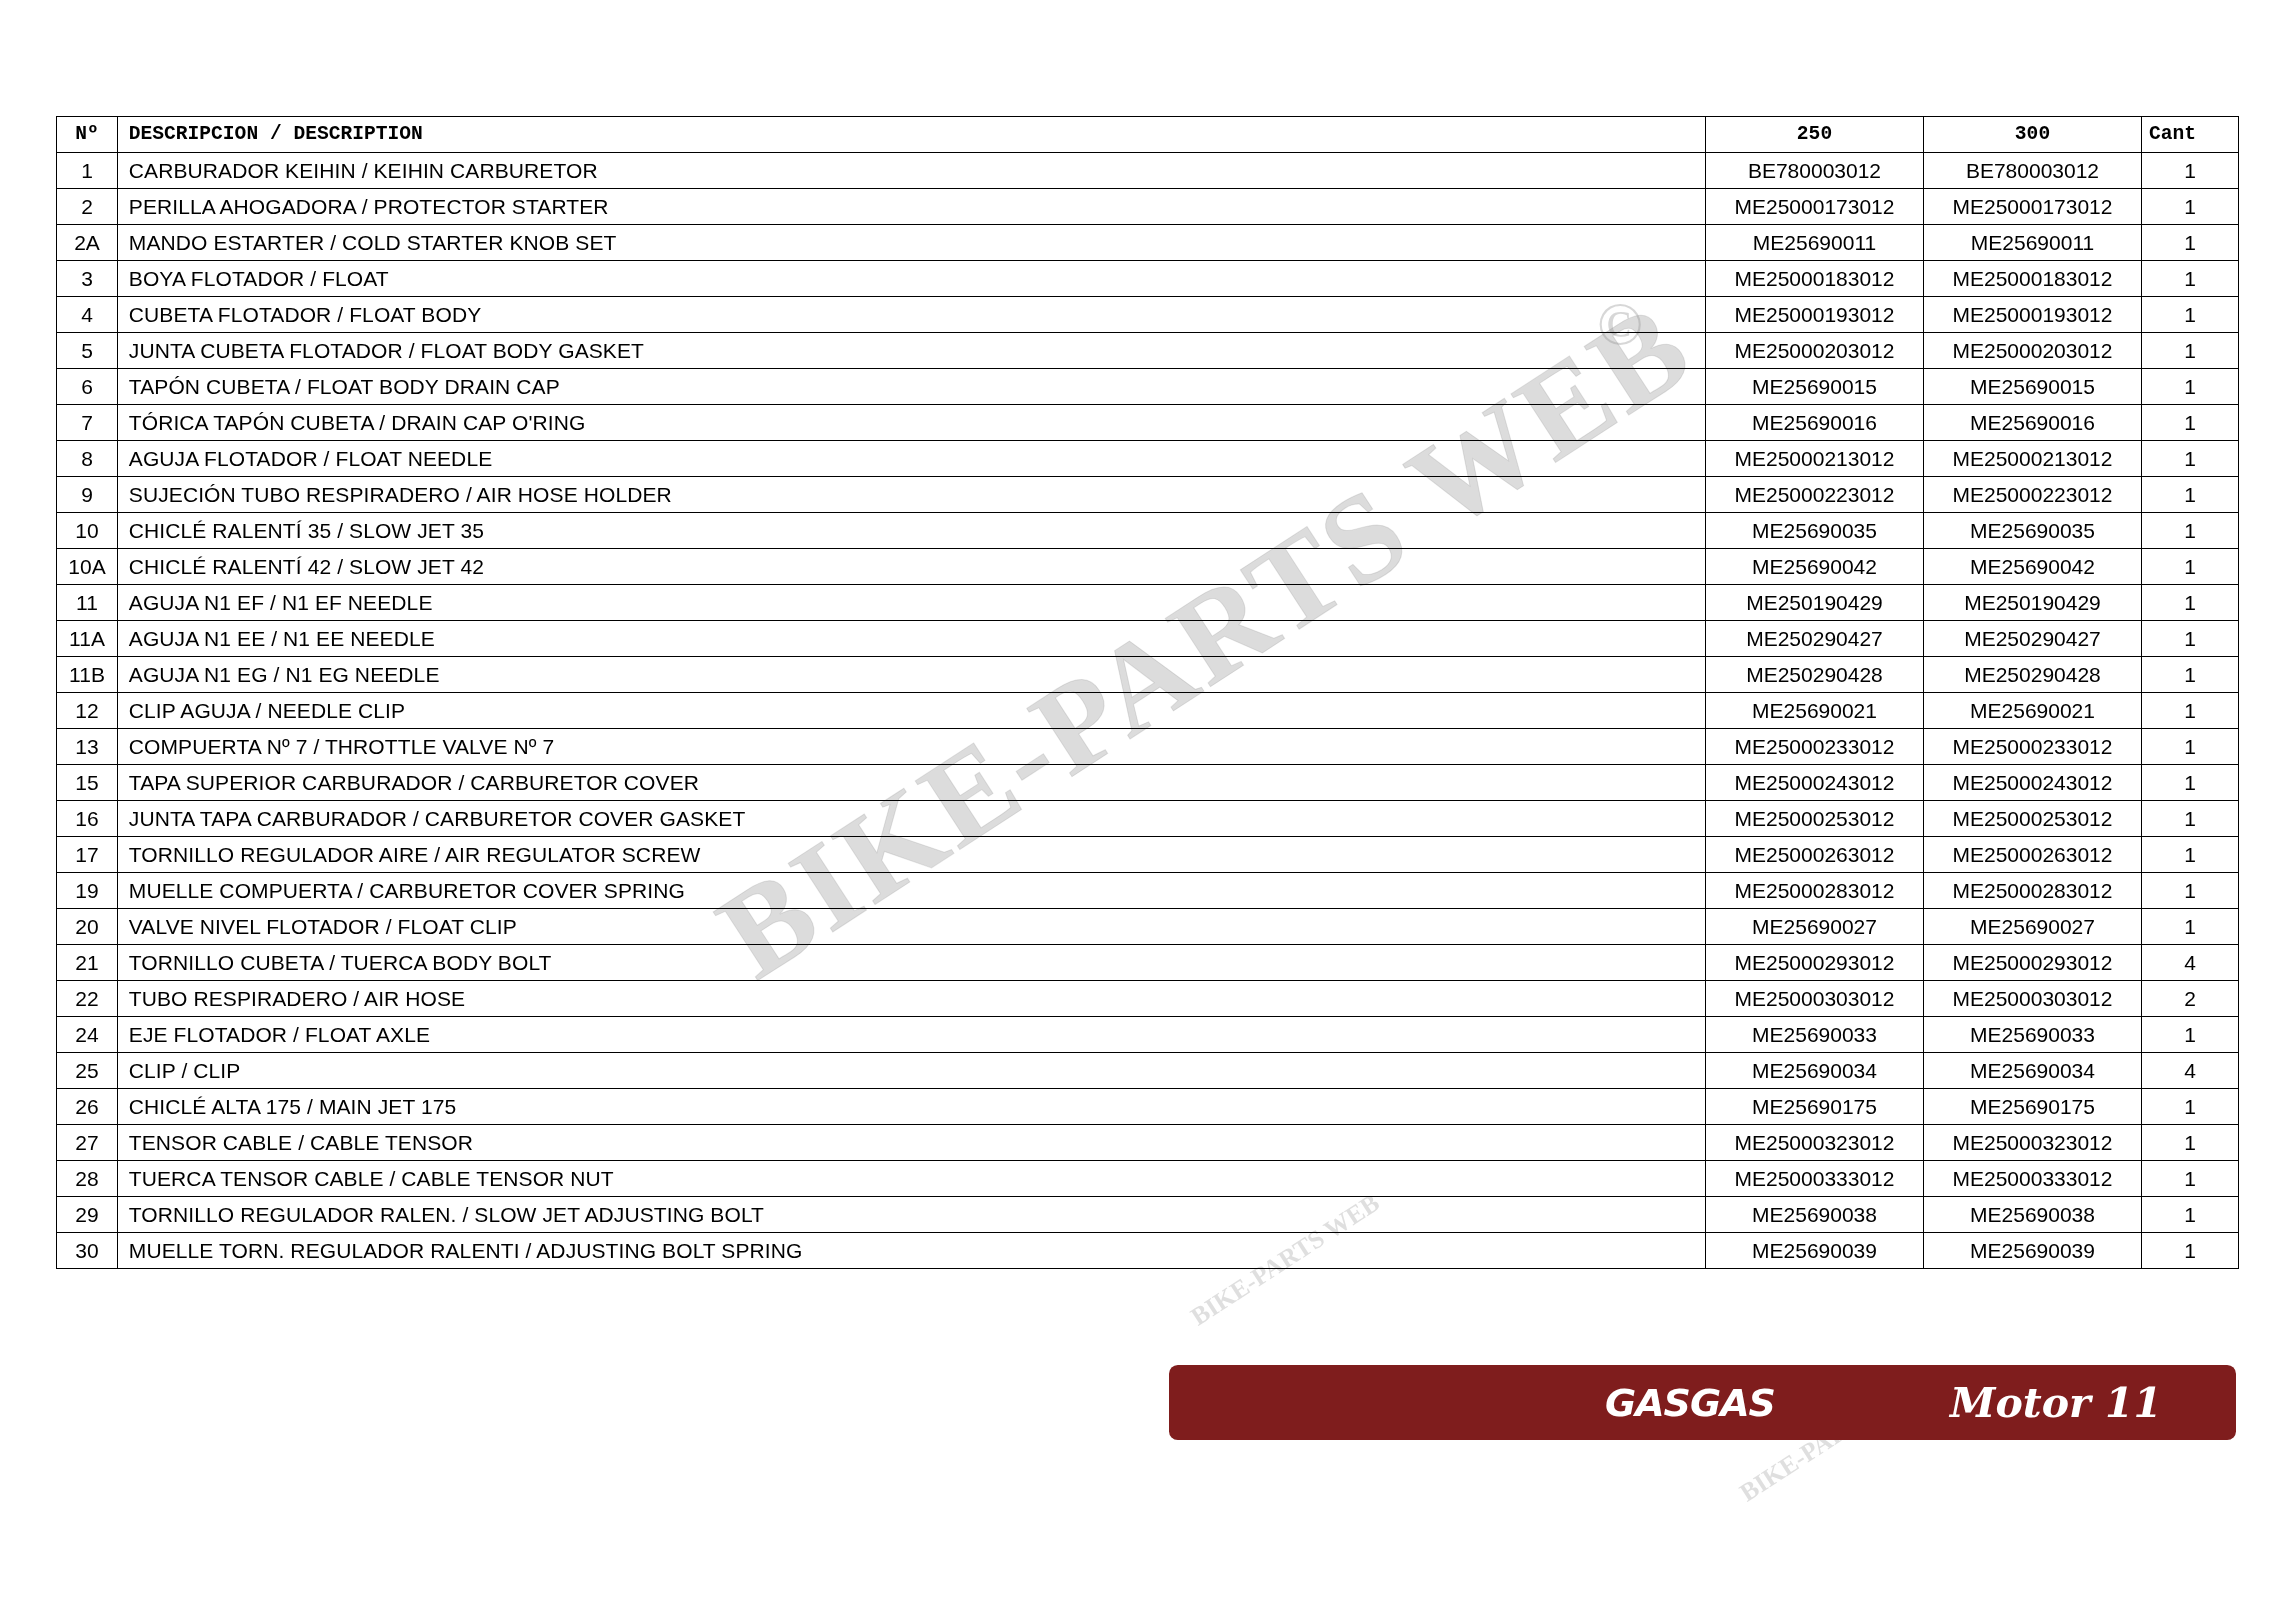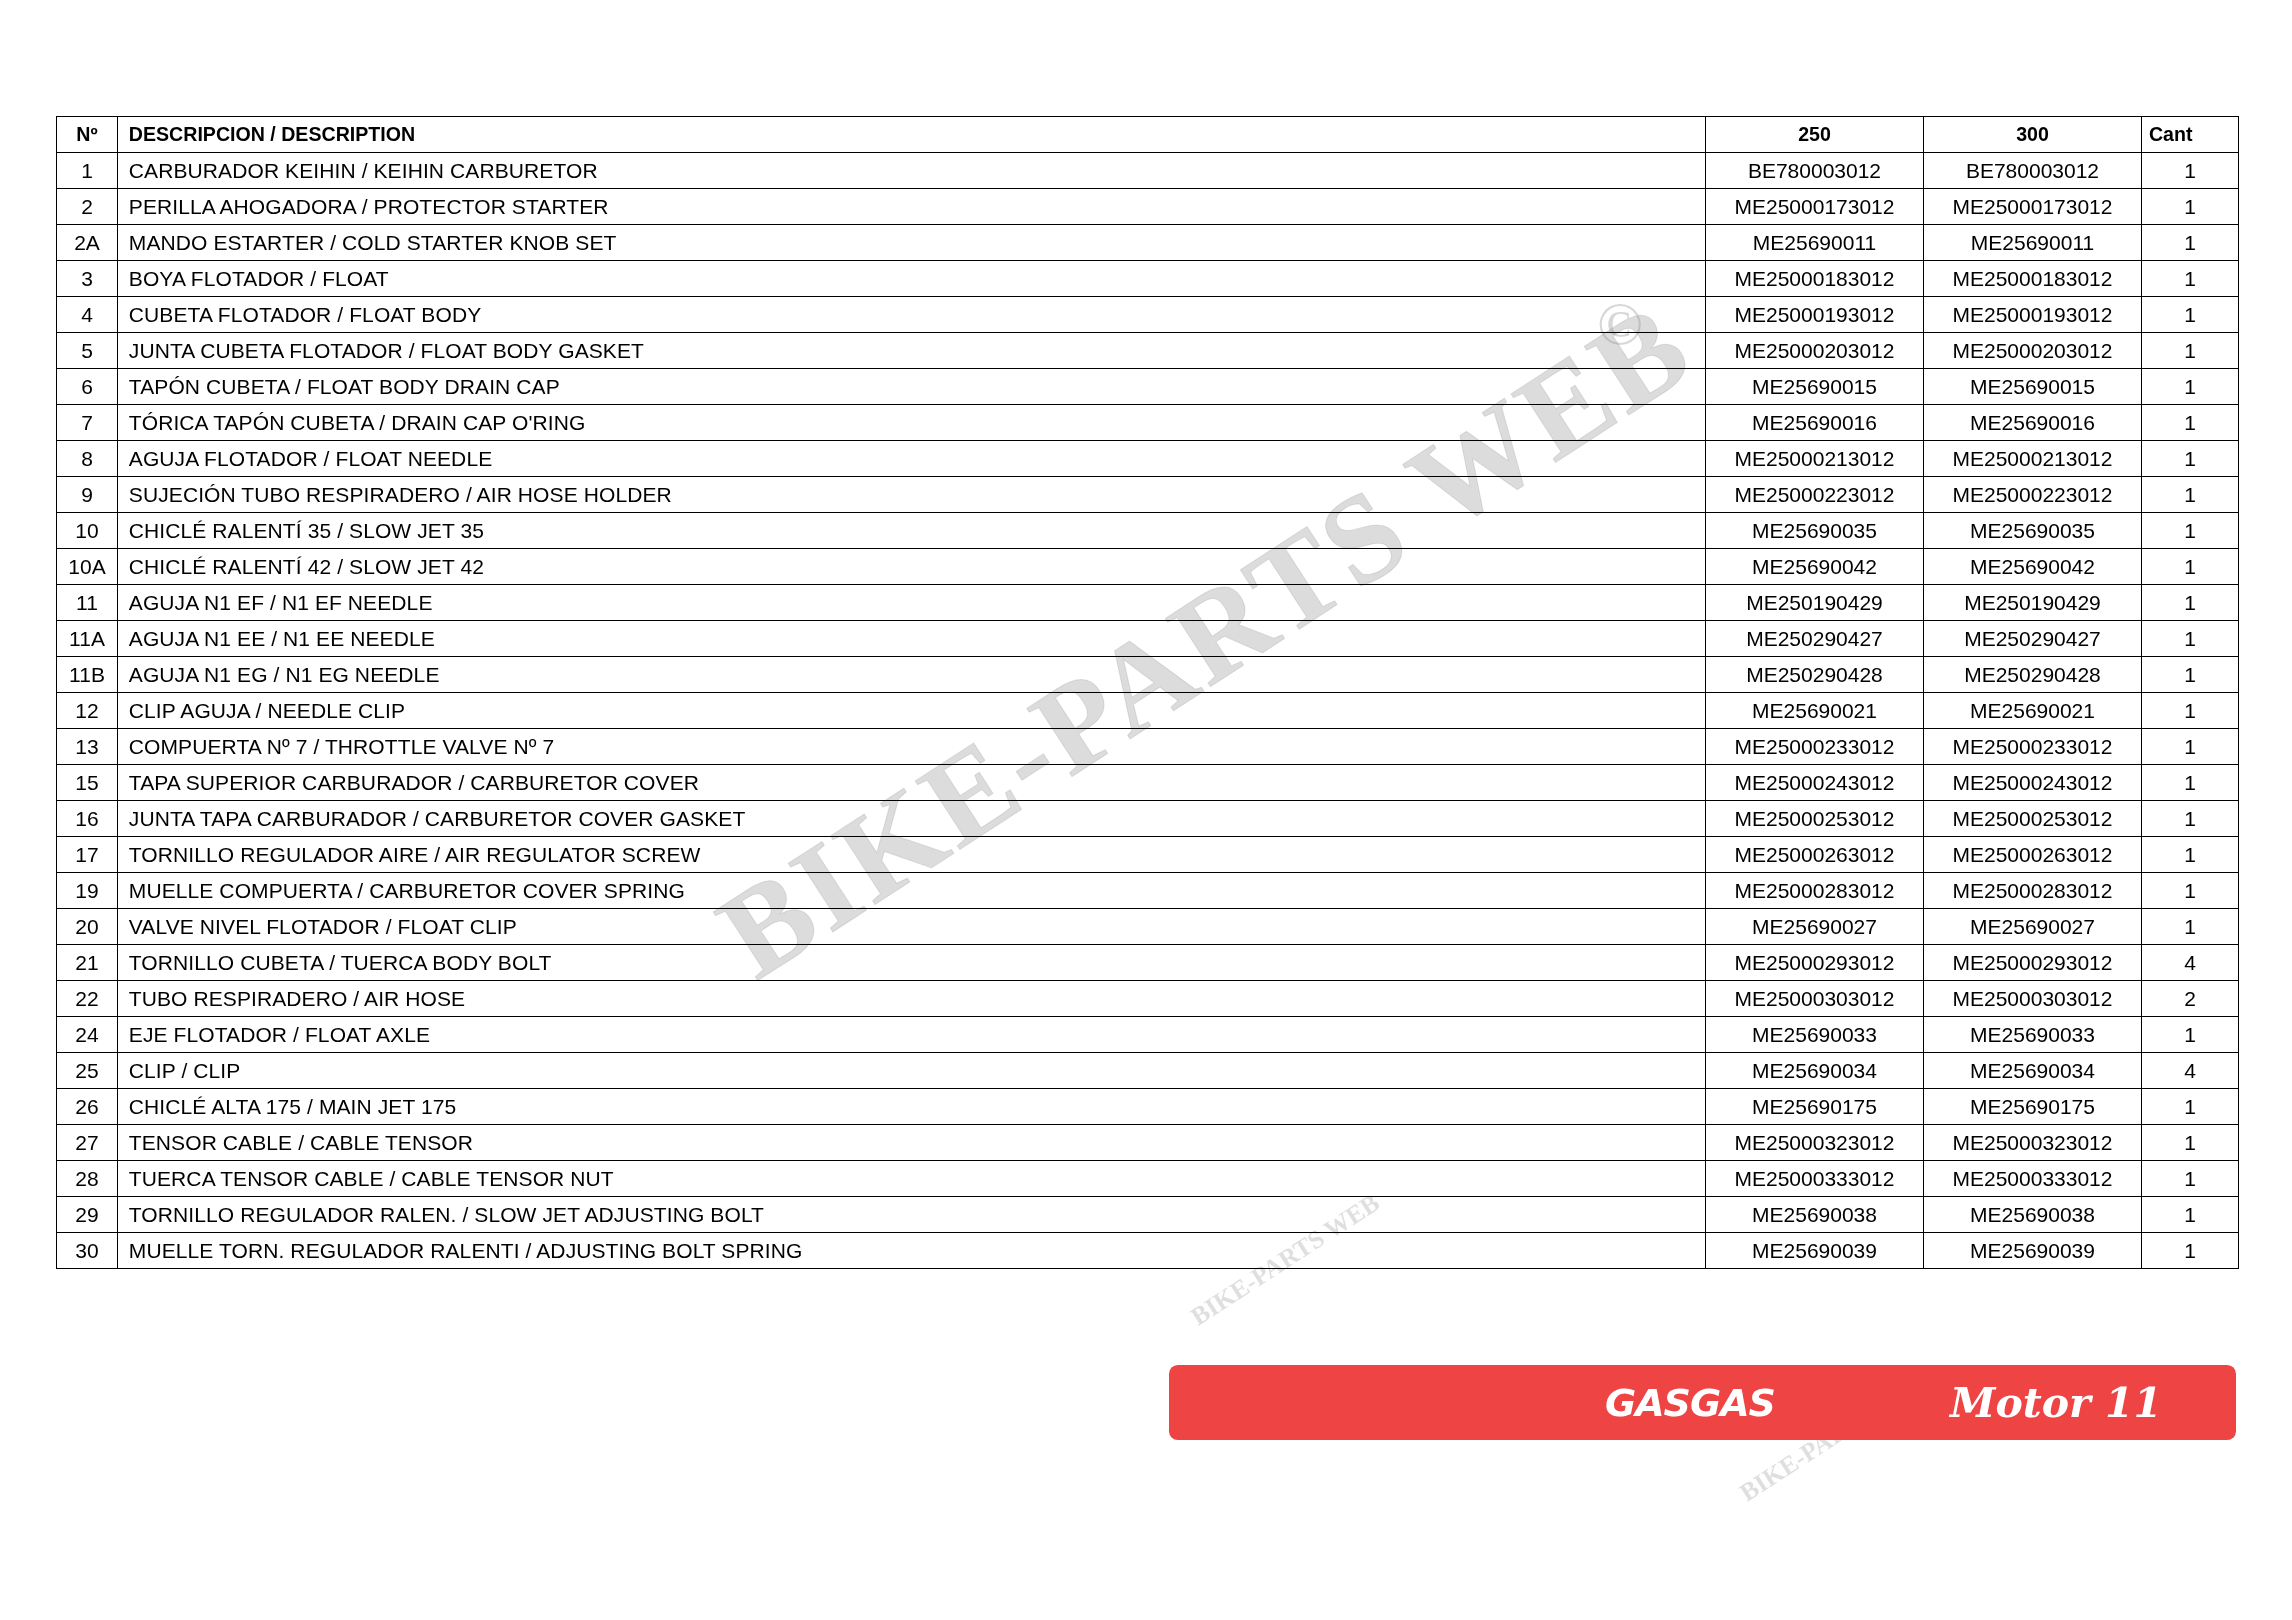--- a/index.html
+++ b/index.html
@@ -87,20 +87,21 @@
     font-size: 21px;
     color: #000000;
     height: 35px;
     padding: 0;
     line-height: 35px;
     background: transparent;
   }
   table.parts thead th {
     font-weight: bold;
     font-size: 19.6px;
+    font-family: Liberation Mono, monospace;
   }
   col.c-num   { width: 61px; }
   col.c-desc  { width: 1588px; }
   col.c-250   { width: 218px; }
   col.c-300   { width: 218px; }
   col.c-cant  { width: 97px; }
 
   .th-num  { text-align: center; }
   .th-desc { text-align: left; padding-left: 10.8px !important; }
   .th-250, .th-300 { text-align: center; }
@@ -111,21 +112,21 @@
   td.pn   { text-align: center; }
   td.qty  { text-align: center; }
 
   
   .footer-bar {
     position: absolute;
     left: 1169px;
     top: 1365px;
     width: 1067px;
     height: 75px;
-    background: #ef4444;
+    background: #7f1d1d;
     border-radius: 8.8px;
     z-index: 12;
     display: flex;
     align-items: center;
   }
   .brand {
     position: absolute;
     left: 436px;
     top: 50%;
     transform: translateY(-50%);

